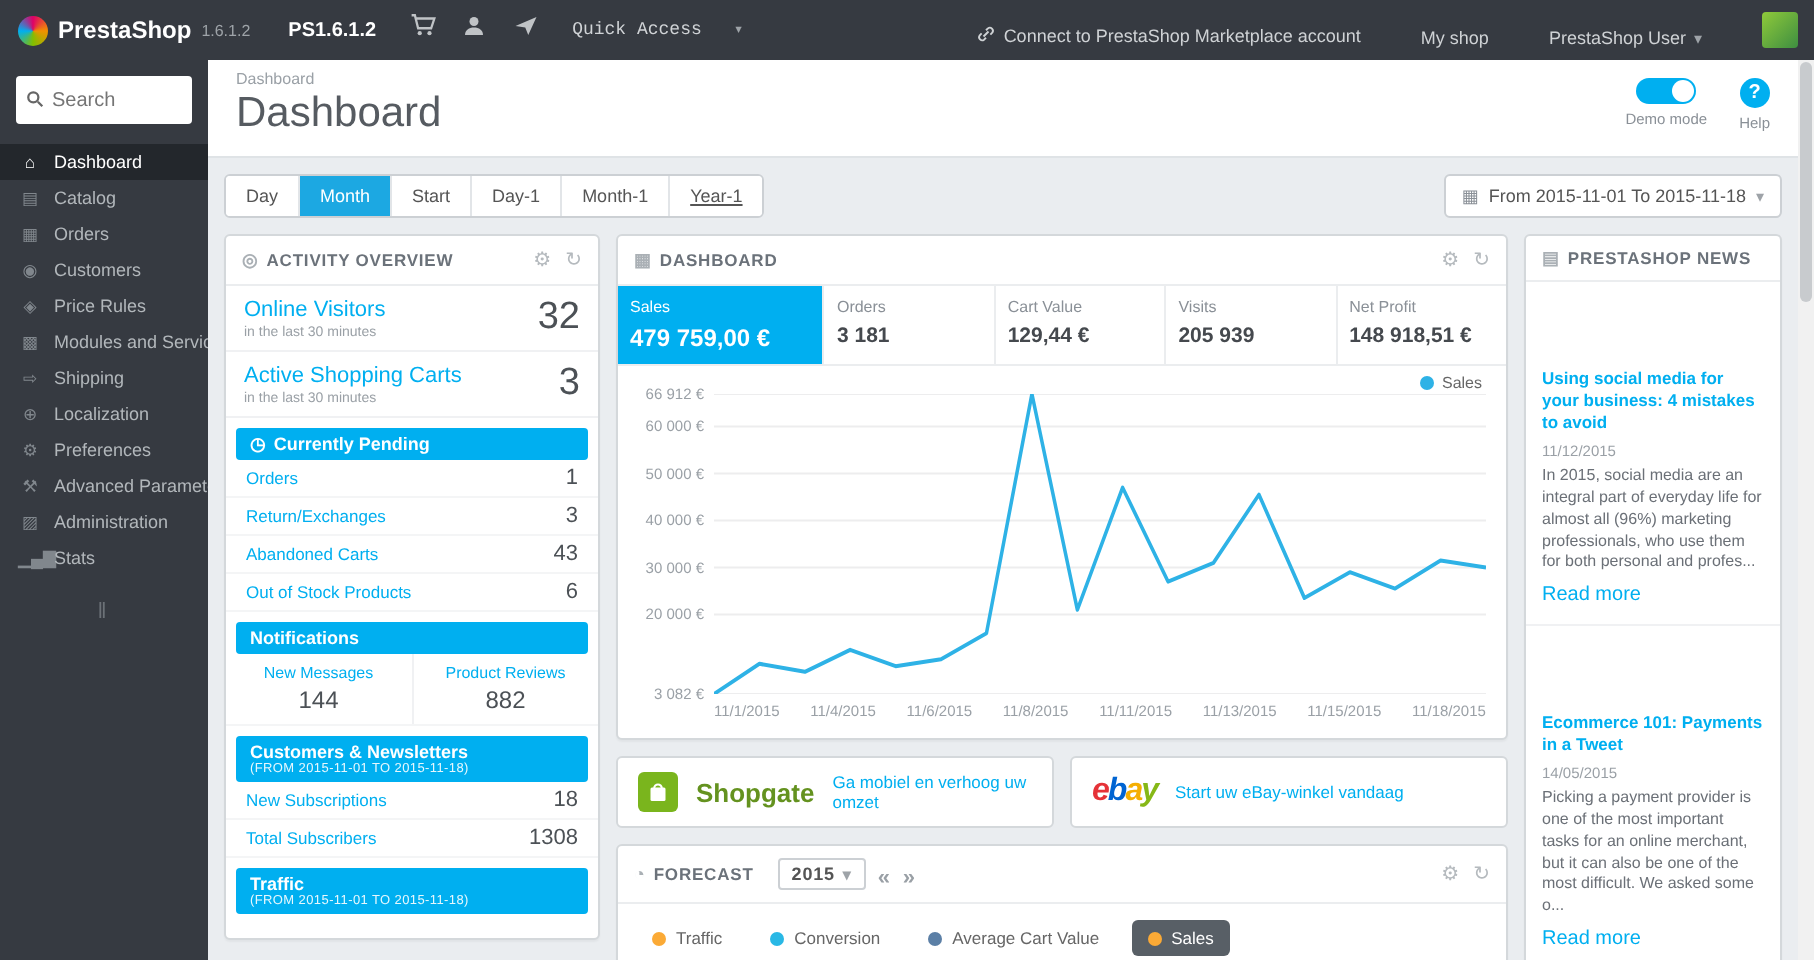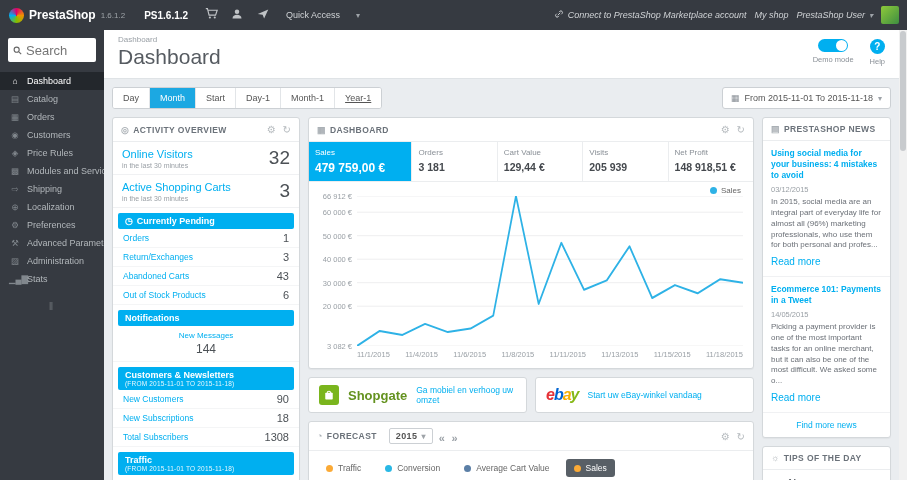--- a/index.html
+++ b/index.html
@@ -8,30 +8,30 @@
 
   
   .topbar{position:absolute;top:0;left:0;width:907px;height:30px;background:#363a41;display:flex;align-items:center;justify-content:space-between;z-index:20;}
   .tb-left{display:flex;align-items:center;height:100%;}
   .logo{display:flex;align-items:center;gap:5px;padding:0 9px;height:100%;}
   .logo-mark{width:15px;height:15px;border-radius:50%;background:conic-gradient(#df0067,#f19100,#82be00,#00aff0,#df0067);}
   .logo-text{font-size:12px;font-weight:bold;color:#fff;}
   .logo-ver{font-size:8px;color:#9ea3a8;}
   .shopname{font-size:10px;font-weight:bold;color:#fff;padding:0 10px;height:100%;display:flex;align-items:center;}
   .tb-iconbtn{width:26px;height:30px;display:flex;align-items:center;justify-content:center;opacity:.9;cursor:pointer;}
-  .quick-access{font-size:9px;color:#d0d3d6;padding:0 10px;display:flex;gap:16px;align-items:center;cursor:pointer;}
-  .tb-right{display:flex;align-items:center;gap:8px;padding-right:8px;font-size:9px;color:#cfd2d5;font-style:italic;}
+  .quick-access{font-size:9px;color:#d0d3d6;padding:0 10px;display:flex;gap:16px;align-items:center;cursor:pointer;font-family:Liberation Mono, monospace;}
+  .tb-right{display:flex;align-items:flex-end;gap:30px;padding-right:8px;font-size:9px;color:#cfd2d5;}
   .tb-link{display:flex;align-items:center;gap:4px;cursor:pointer;}
   .avatar{width:18px;height:18px;border-radius:2px;background:linear-gradient(135deg,#8fca3a,#3e8e41);}
   .caret{font-size:8px;color:#9ea3a8;}
 
   
   .sidebar{position:absolute;top:30px;left:0;width:104px;height:450px;background:#363a41;z-index:15;}
   .search-box{margin:8px 8px 10px;background:#fff;border-radius:2px;display:flex;align-items:center;gap:4px;padding:3px 5px;}
-  .search-box input{border:none;outline:none;width:100%;font-size:13px;color:#333;background:transparent;}
+  .search-box input{border:none;outline:none;width:100%;font-size:10px;color:#333;background:transparent;}
   .nav-item{display:flex;align-items:center;gap:6px;padding:4px 9px;font-size:9px;color:#b2b7bb;cursor:pointer;white-space:nowrap;overflow:hidden;}
   .nav-item.active{background:#23272c;color:#fff;}
   .nav-icon{width:12px;font-size:8.5px;color:#81878d;text-align:center;flex:none;}
   .nav-item.active .nav-icon{color:#fff;}
   .collapse-btn{color:#6c7177;text-align:center;padding:12px;font-size:11px;letter-spacing:2px;cursor:pointer;}
 
   
   .main{position:absolute;left:104px;top:30px;width:795px;height:450px;}
   .page-head{background:#fff;border-bottom:1px solid #dfe3e6;padding:5px 14px 9px;position:relative;}
   .breadcrumb{font-size:8px;color:#9aa0a6;}
@@ -111,21 +111,21 @@
   
   .forecast-extra{display:flex;align-items:flex-end;gap:6px;margin-left:8px;}
   .year-select{border:1px solid #ccd0d4;border-radius:2px;font-size:9px;padding:2px 6px;color:#555;background:#fff;cursor:pointer;display:flex;gap:4px;align-items:center;}
   .nav-arrow{color:#9aa0a6;font-size:11px;cursor:pointer;}
   .f-legend{display:flex;gap:8px;padding:8px 9px;align-items:center;}
   .chip{display:flex;align-items:center;gap:5px;font-size:8.5px;color:#666;padding:4px 8px;border-radius:3px;cursor:pointer;}
   .chip-dot{width:7px;height:7px;border-radius:50%;flex:none;}
   .chip.active{background:#585f66;color:#fff;}
 
   
-  .article{padding:7px 8px;border-bottom:1px solid #f0f1f3;}
+  .article{padding:7px 8px;border-bottom:1px solid #f0f1f3;margin-top:36px;}
   .a-title{color:#00aff0;font-size:8.5px;font-weight:bold;line-height:1.3;cursor:pointer;}
   .a-date{font-size:7.5px;color:#9aa0a6;margin:4px 0 3px;}
   .a-text{font-size:8px;color:#6b7077;line-height:1.35;}
   .read-more{display:inline-block;font-size:10px;color:#00aff0;margin-top:3px;cursor:pointer;}
   .find-more{text-align:center;padding:7px;font-size:8.5px;color:#00aff0;cursor:pointer;}
 
   
   .tips-top{display:flex;gap:6px;padding:7px 8px 4px;}
   .tips-title{font-size:9px;font-weight:bold;color:#565b61;flex:1;line-height:1.35;}
   .ingenico{text-align:right;flex:none;}
@@ -346,29 +346,29 @@
         </div>
 
         <div class="subhead">
           <span>Notifications</span>
         </div>
         <div class="notif-cols">
           <div class="notif-cell">
             <div class="n-lbl">New Messages</div>
             <div class="n-val">144</div>
           </div>
+          <div class="notif-cell">
+            <div class="n-lbl">Product Reviews</div>
+            <div class="n-val">882</div>
+          </div>
         </div>
 
         <div class="subhead subhead-block">
           <span>Customers &amp; Newsletters</span>
           <span class="sub">(FROM 2015-11-01 TO 2015-11-18)</span>
-        </div>
-        <div class="d-row">
-          <span class="lbl">New Customers</span>
-          <span class="val">90</span>
         </div>
         <div class="d-row">
           <span class="lbl">New Subscriptions</span>
           <span class="val">18</span>
         </div>
         <div class="d-row">
           <span class="lbl">Total Subscribers</span>
           <span class="val">1308</span>
         </div>
 
@@ -518,21 +518,21 @@
     <div class="col-right">
       <div class="panel">
         <div class="panel-head">
           <div class="panel-title">
             <span class="ph-icon">▤</span>
             <span>PrestaShop News</span>
           </div>
         </div>
         <div class="article">
           <div class="a-title">Using social media for your business: 4 mistakes to avoid</div>
-          <div class="a-date">03/12/2015</div>
+          <div class="a-date">11/12/2015</div>
           <div class="a-text">In 2015, social media are an integral part of everyday life for almost all (96%) marketing professionals, who use them for both personal and profes...</div>
           <span class="read-more">Read more</span>
         </div>
         <div class="article">
           <div class="a-title">Ecommerce 101: Payments in a Tweet</div>
           <div class="a-date">14/05/2015</div>
           <div class="a-text">Picking a payment provider is one of the most important tasks for an online merchant, but it can also be one of the most difficult. We asked some o...</div>
           <span class="read-more">Read more</span>
         </div>
         <div class="find-more">Find more news</div>

